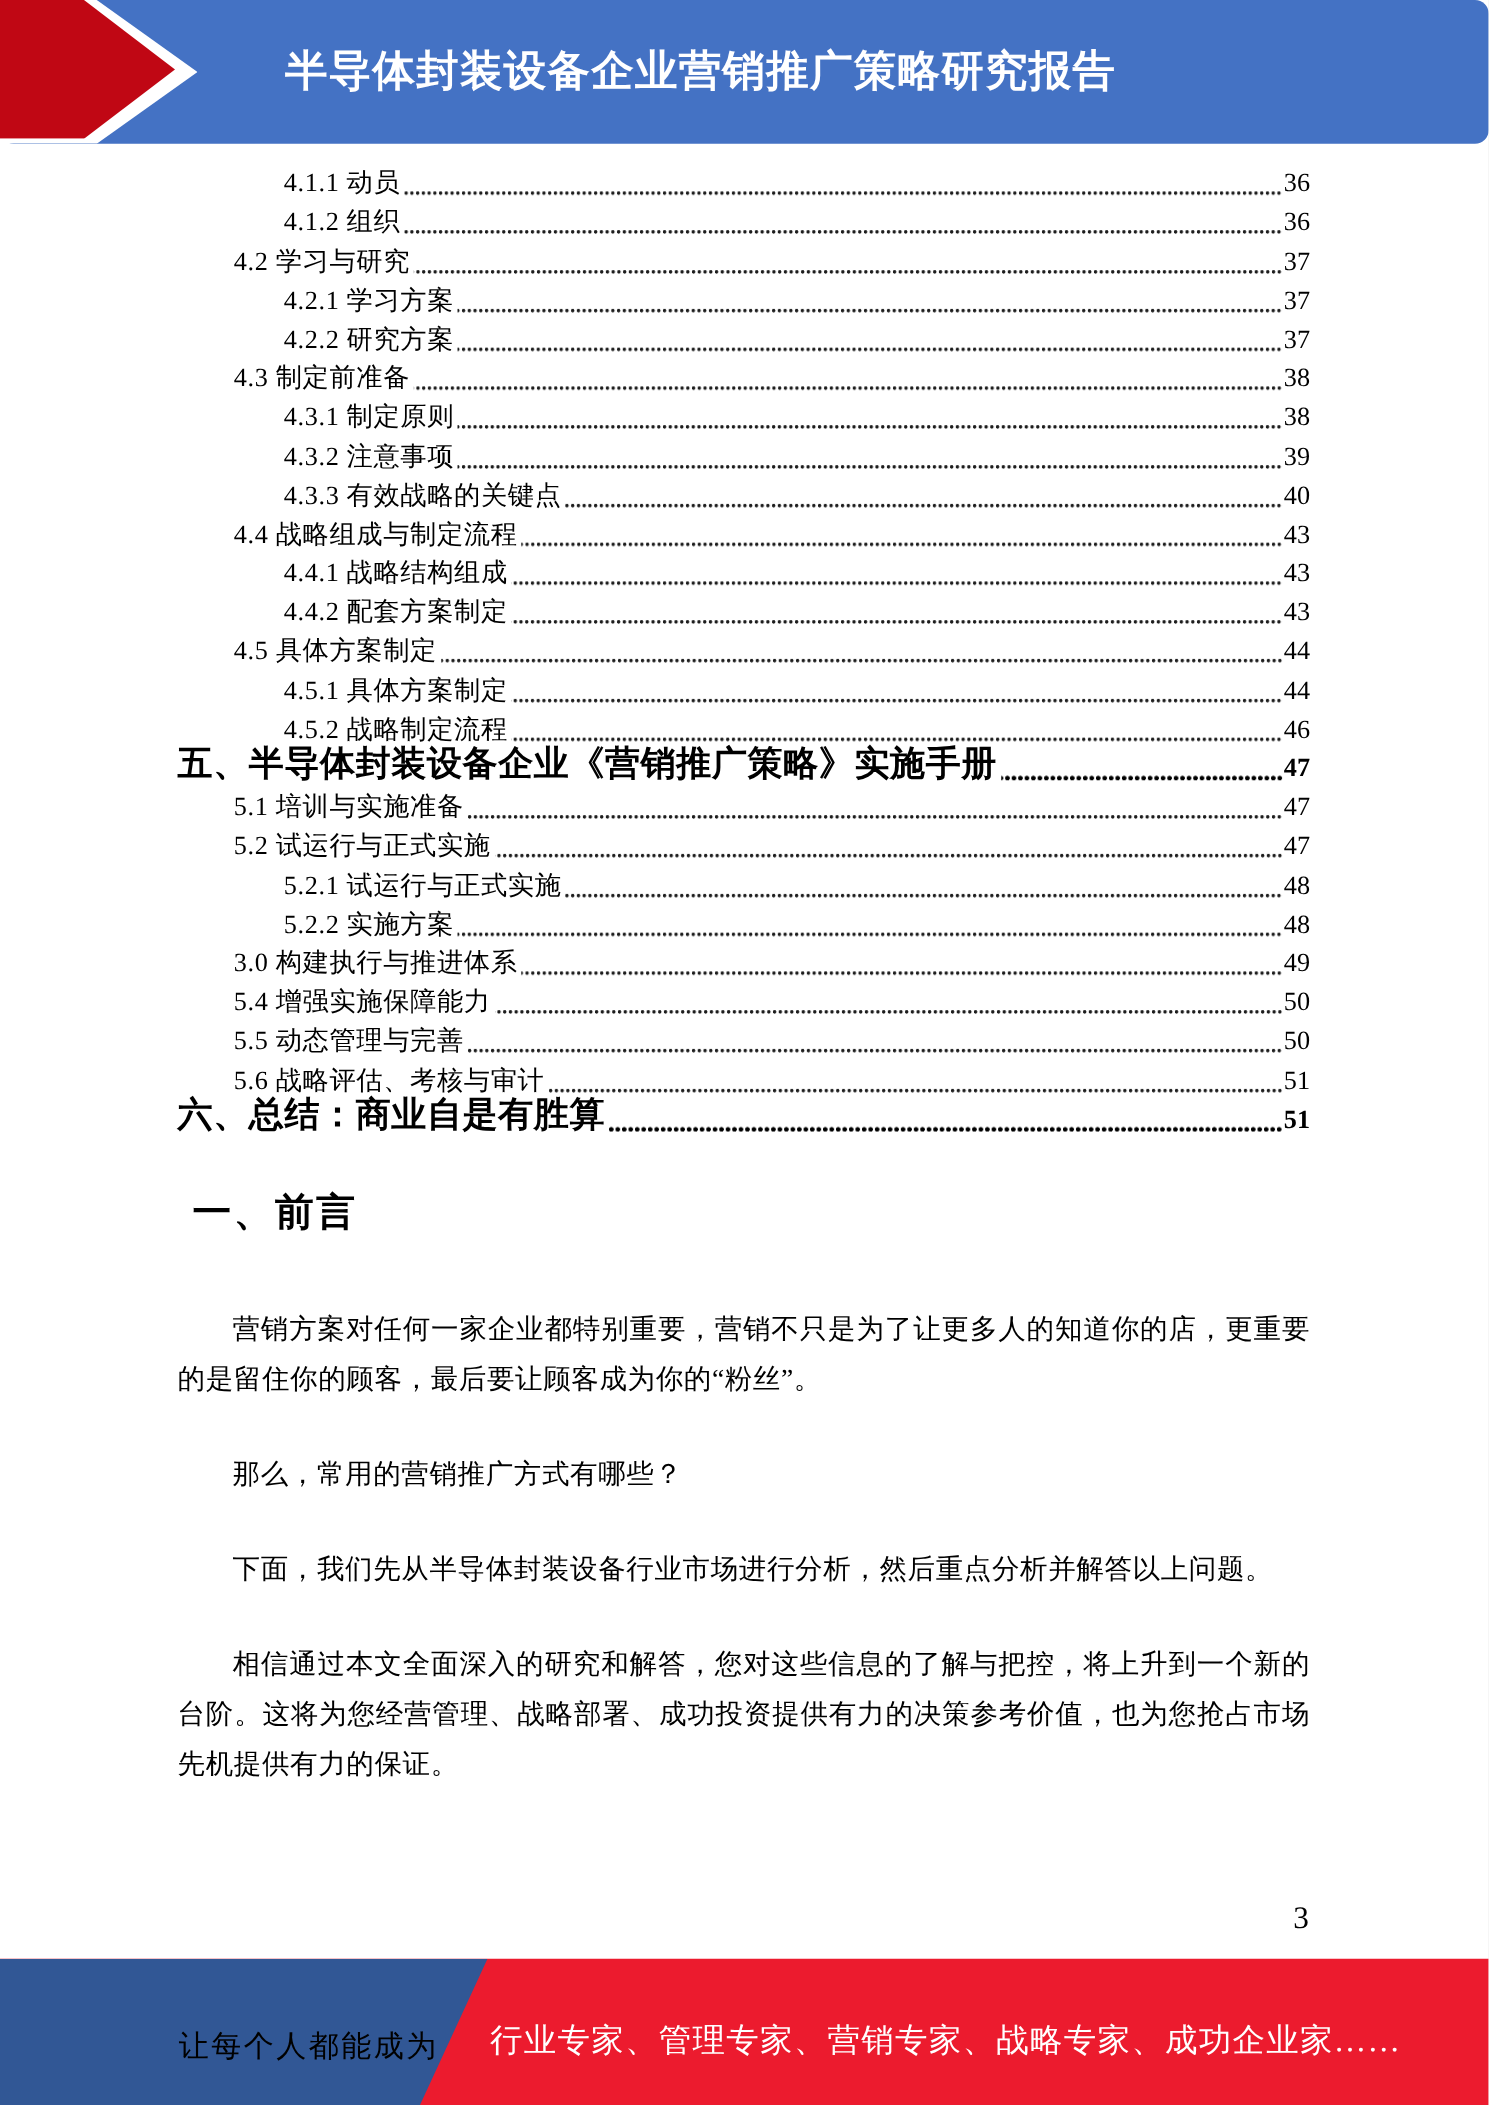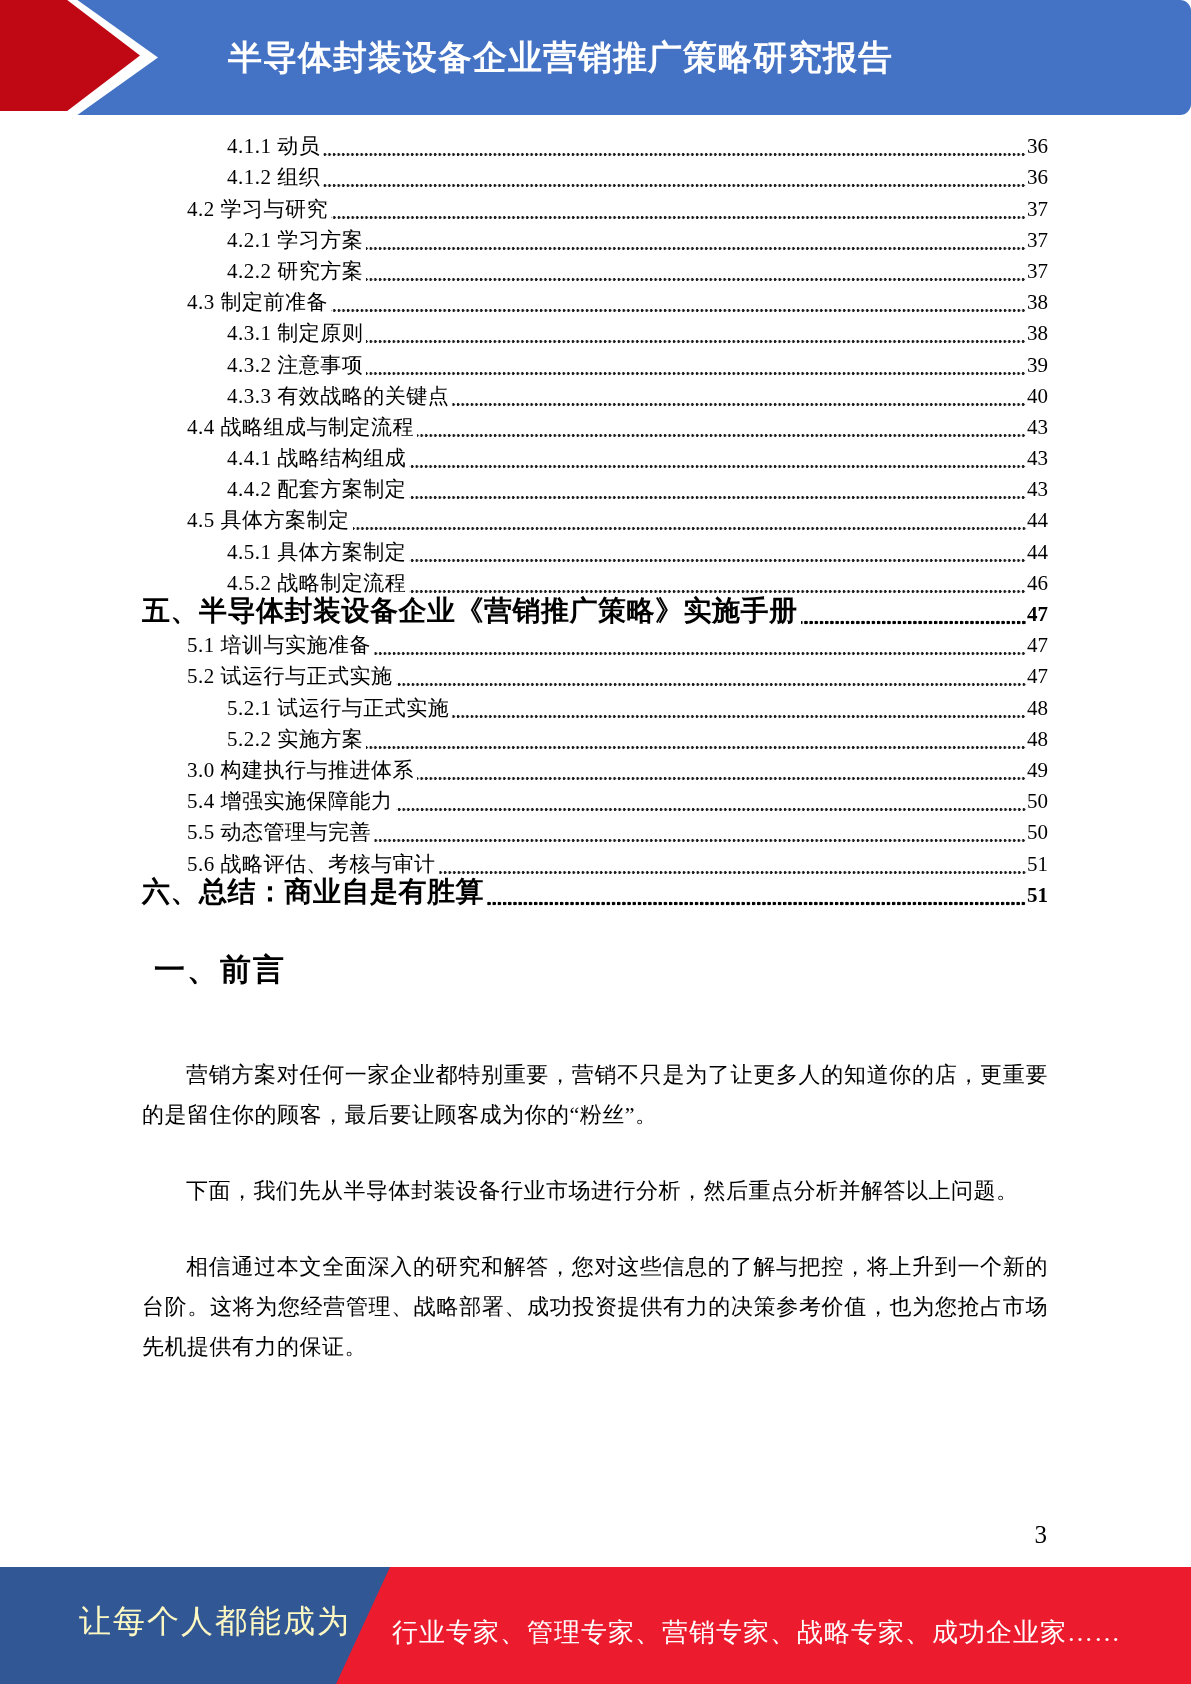--- a/index.html
+++ b/index.html
@@ -48,34 +48,34 @@
   }
   .toc-page{white-space:nowrap;}
   
   .section-heading{
     position:absolute;top:948px;left:142px;
     font-family:"Liberation Sans","DejaVu Sans",sans-serif;
     font-weight:700;font-size:31px;line-height:44px;letter-spacing:2px;margin-left:12px;
   }
   .body-text{position:absolute;top:1043px;left:142px;width:906px;}
   .body-text p{
-    margin:12px 0 36px 0;font-size:22px;line-height:40px;
+    margin:0 0 36px 0;font-size:22px;line-height:40px;
     text-align:justify;text-indent:44px;letter-spacing:0.5px;
   }
   
   .page-number{position:absolute;top:1521px;right:144px;font-size:25px;line-height:28px;}
   
   .footer{position:absolute;left:0;bottom:0;width:100%;height:117px;background:#EC1B2E;}
   .footer-blue{
     position:absolute;inset:0;background:#315795;
     clip-path:polygon(0 0,390px 0,336px 100%,0 100%);
   }
   .footer-left-text{
-    position:absolute;top:40px;left:0;width:351px;text-align:right;
-    color:#fef9c3;font-size:32px;line-height:28px;letter-spacing:2px;white-space:nowrap;
+    position:absolute;top:57px;left:0;width:351px;text-align:right;
+    color:#000000;font-size:24px;line-height:28px;letter-spacing:2px;white-space:nowrap;
   }
   .footer-right-text{
     position:absolute;top:51px;left:392px;
     color:#ffffff;font-size:26px;line-height:30px;letter-spacing:1px;white-space:nowrap;
   }
 </style>
 </head>
 <body>
 
 <div id="page">
@@ -211,20 +211,21 @@
       <span class="toc-label">六、总结：商业自是有胜算</span>
       <span class="leader"></span>
       <span class="toc-page">51</span>
     </div>
     </div>
 
   <div class="section-heading">一、前言</div>
 
   <div class="body-text">
       <p>营销方案对任何一家企业都特别重要，营销不只是为了让更多人的知道你的店，更重要的是留住你的顾客，最后要让顾客成为你的“粉丝”。</p>
+      <p>那么，常用的营销推广方式有哪些？</p>
       <p>下面，我们先从半导体封装设备行业市场进行分析，然后重点分析并解答以上问题。</p>
       <p>相信通过本文全面深入的研究和解答，您对这些信息的了解与把控，将上升到一个新的台阶。这将为您经营管理、战略部署、成功投资提供有力的决策参考价值，也为您抢占市场先机提供有力的保证。</p>
     </div>
 
   <div class="page-number">3</div>
 
   <div class="footer">
     <div class="footer-blue"></div>
     <div class="footer-left-text">让每个人都能成为</div>
     <div class="footer-right-text">行业专家、管理专家、营销专家、战略专家、成功企业家……</div>

